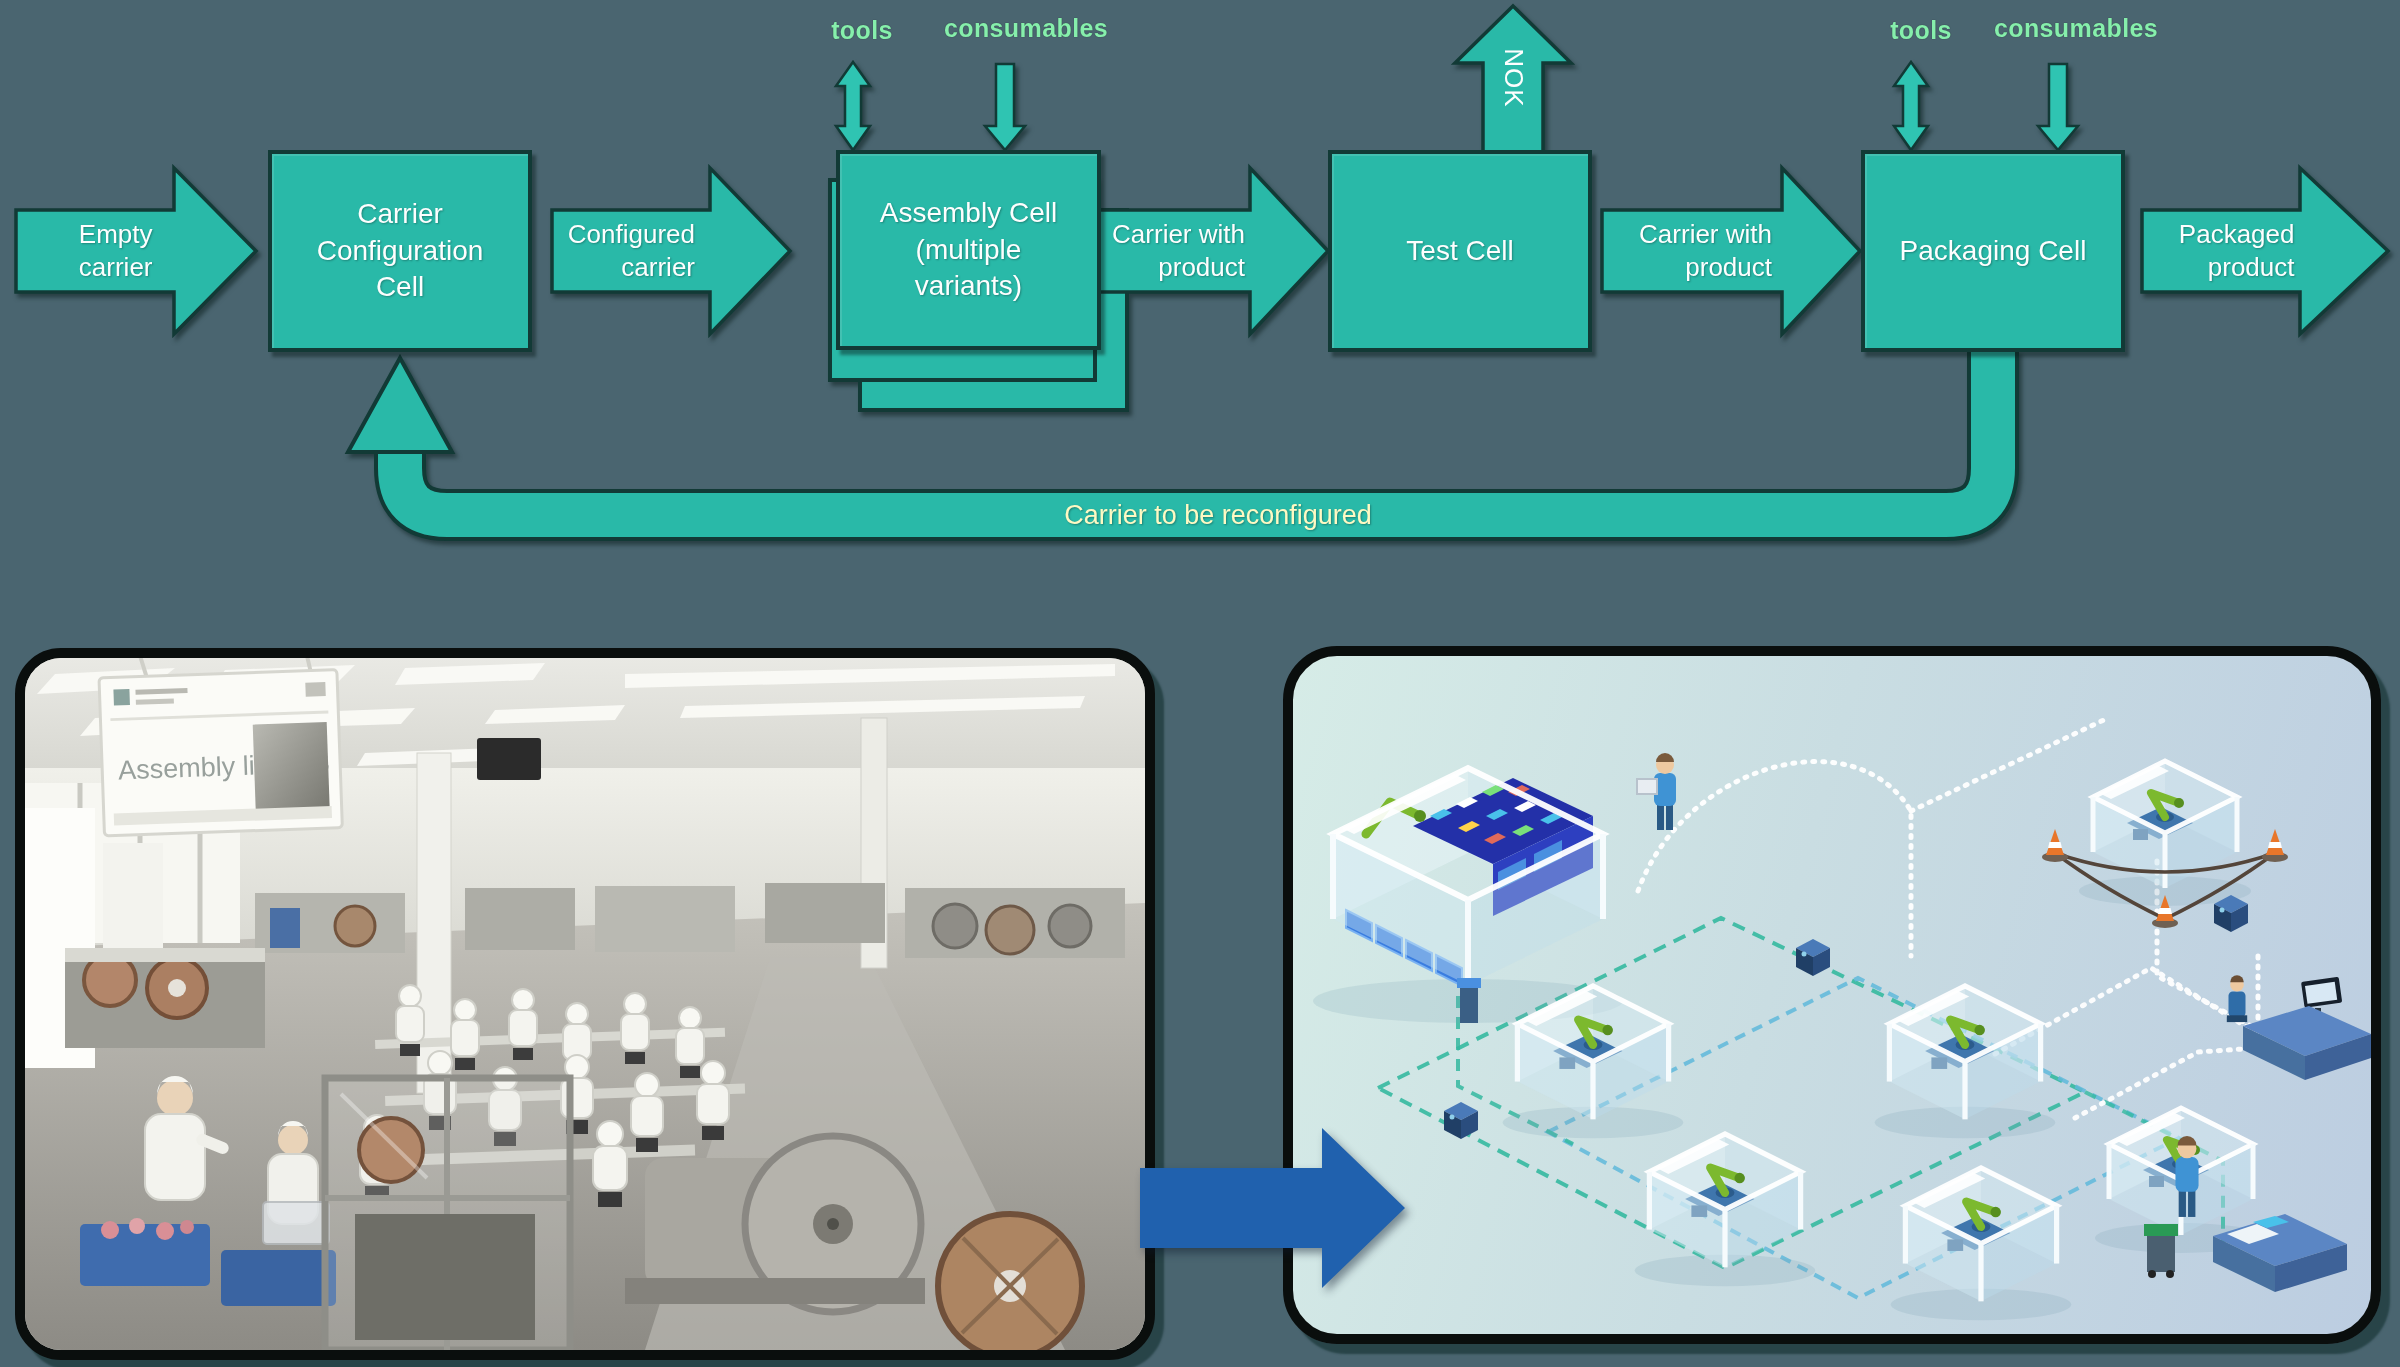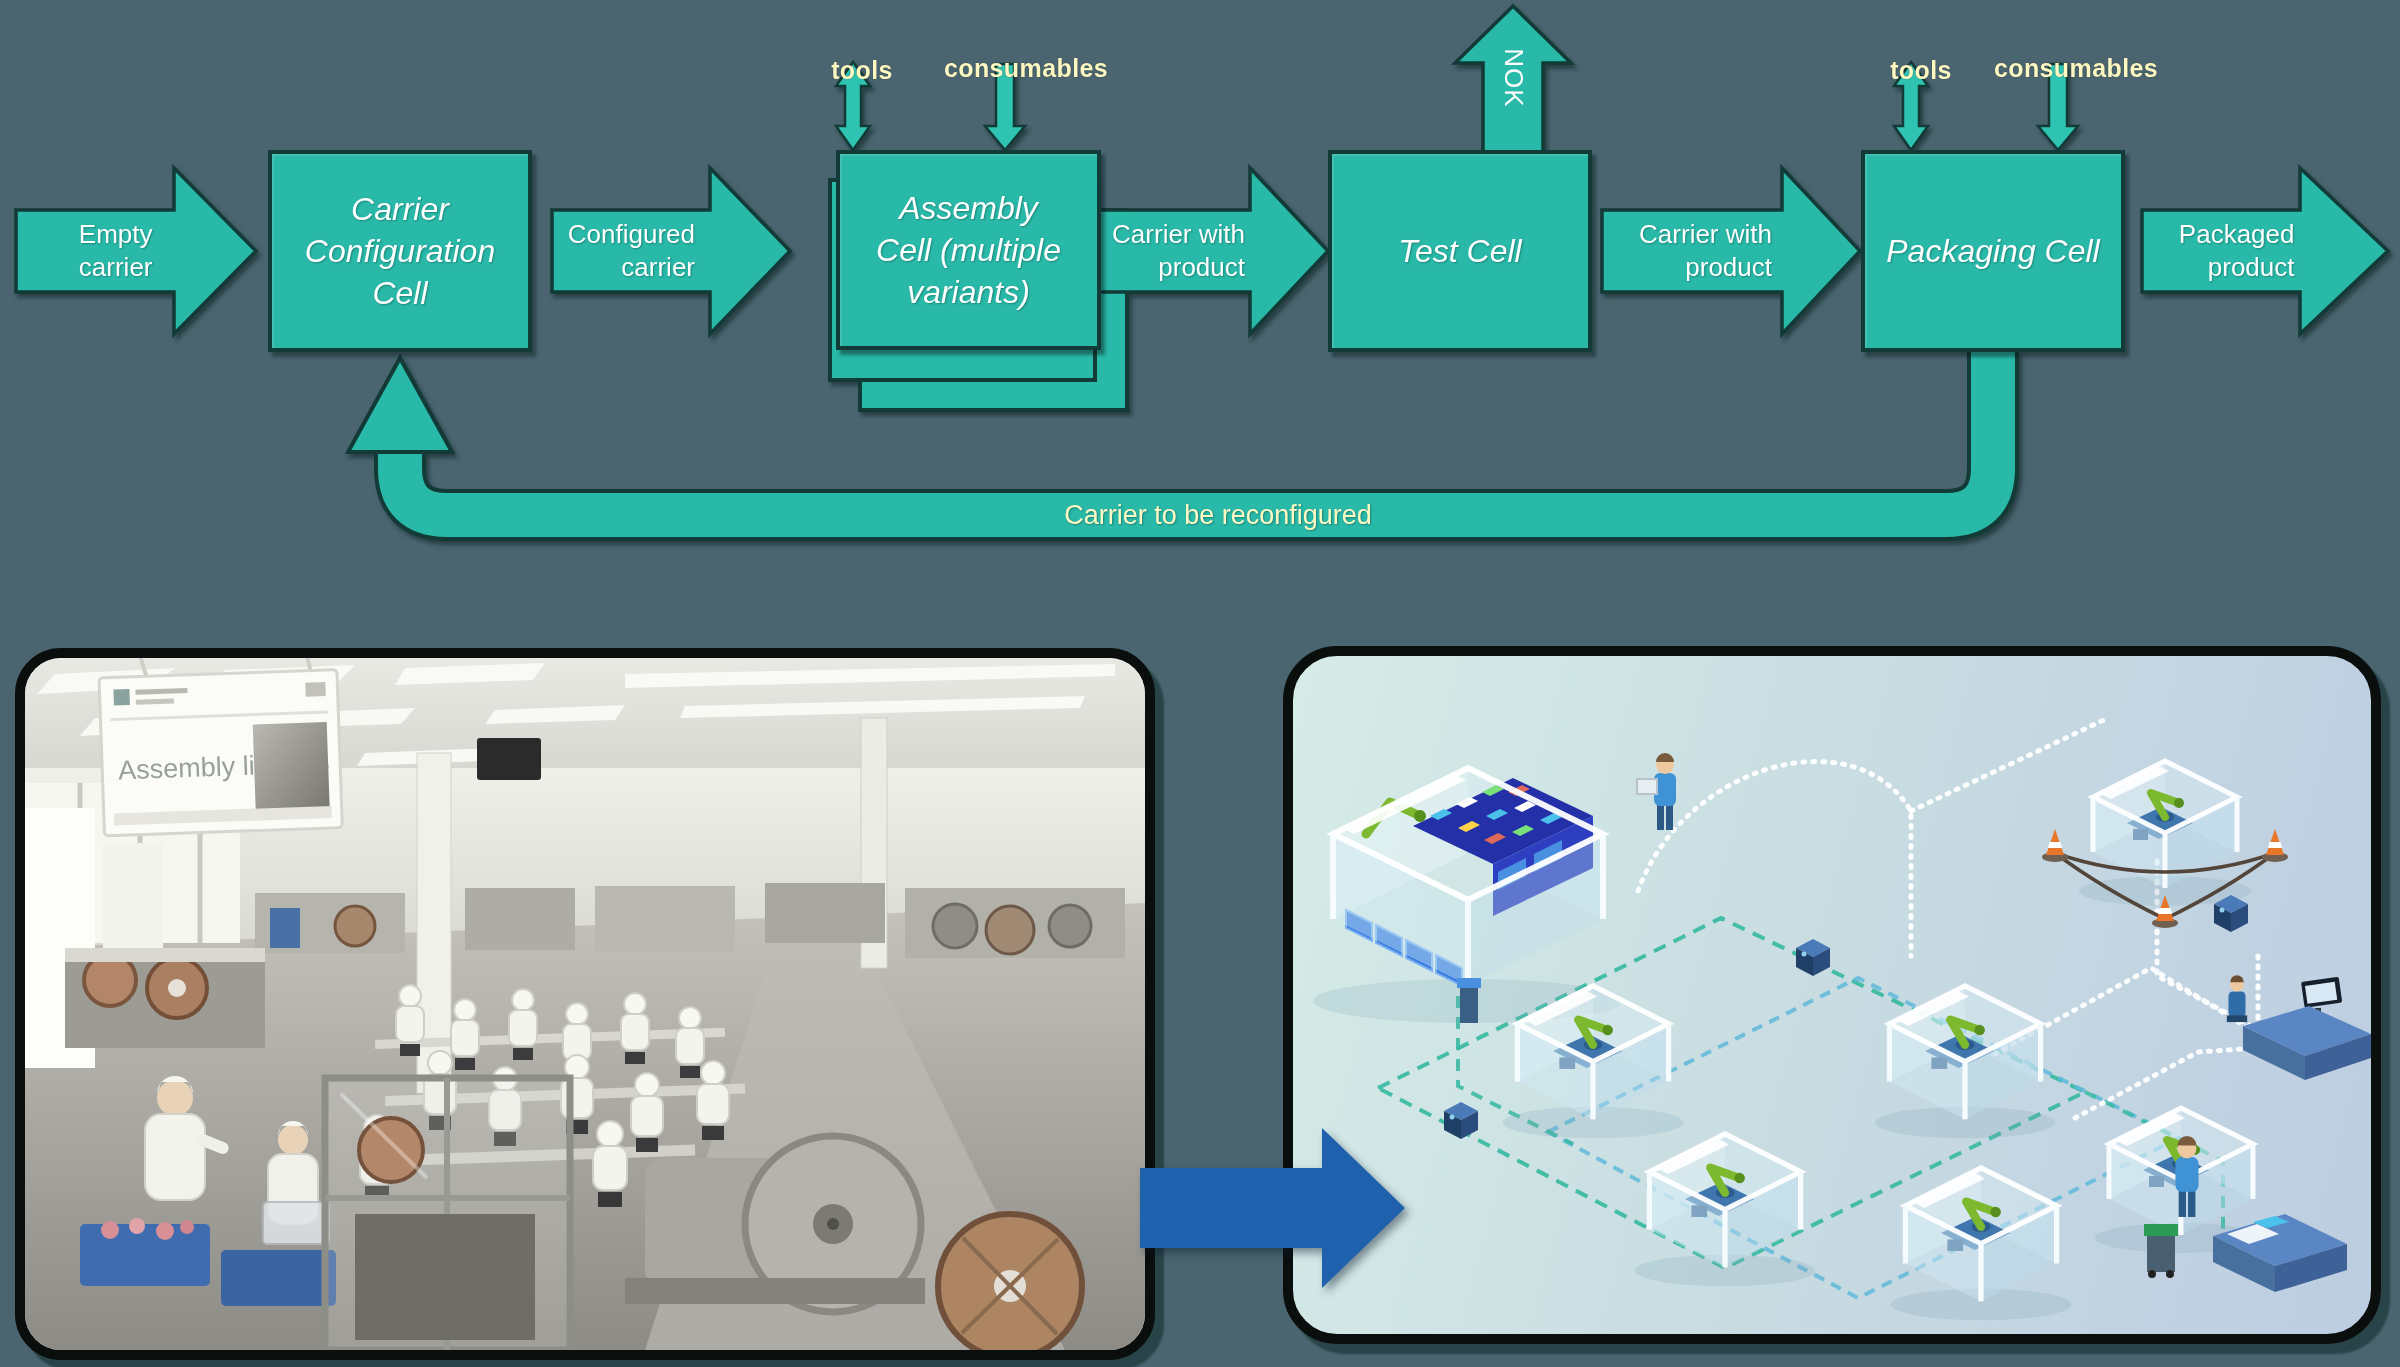--- a/index.html
+++ b/index.html
@@ -5,28 +5,28 @@
   html,body{margin:0;padding:0;background:#4a6570;}
   #stage{position:relative;width:2400px;height:1367px;background:#4a6570;overflow:hidden;
          font-family:"Liberation Sans",sans-serif;}
   svg{display:block;}
   .layer{position:absolute;left:0;top:0;}
 
   
   .cell-box{position:absolute;background:#29b9a8;border:4px solid #123a36;
             box-shadow:4px 5px 3px rgba(8,28,26,.45), inset 2px 2px 0 rgba(255,255,255,.12);
             display:flex;align-items:center;justify-content:center;z-index:4;}
-  .cell-label{color:#fdfefe;font-size:32px;line-height:1.32;text-align:center;
-              text-shadow:1px 1px 2px rgba(0,0,0,.28);font-style:italic;}
+  .cell-label{color:#fdfefe;font-size:28px;line-height:1.32;text-align:center;
+              text-shadow:1px 1px 2px rgba(0,0,0,.28);}
 
   .flow-label{position:absolute;color:#fdfefe;font-size:26px;line-height:1.28;text-align:right;
               transform:translate(-50%,-50%);text-shadow:1px 1px 2px rgba(0,0,0,.28);z-index:5;}
-  .input-label{position:absolute;color:#fef9c3;font-size:25px;font-weight:700;
+  .input-label{position:absolute;color:#86efac;font-size:25px;font-weight:700;
                transform:translate(-50%,-50%);letter-spacing:.4px;z-index:5;
-               text-shadow:0 0 1px rgba(20,25,28,.8);margin-top:40px;}
+               text-shadow:0 0 1px rgba(20,25,28,.8);}
   .nok-label{position:absolute;color:#fdfefe;font-size:26px;z-index:5;
              transform:translate(-50%,-50%) rotate(90deg);letter-spacing:1px;}
   .loop-label{position:absolute;color:#fef9c3;font-size:27px;transform:translate(-50%,-50%);
               z-index:5;text-shadow:1px 1px 2px rgba(0,0,0,.3);}
 
   
   .panel{position:absolute;border:10px solid #0a0e0d;overflow:hidden;z-index:6;
          box-shadow:9px 10px 2px rgba(12,42,40,.55);}
   #photo-panel{left:15px;top:648px;width:1120px;height:692px;border-radius:46px;background:#cfcfca;}
   #iso-panel{left:1283px;top:646px;width:1078px;height:678px;border-radius:54px;

